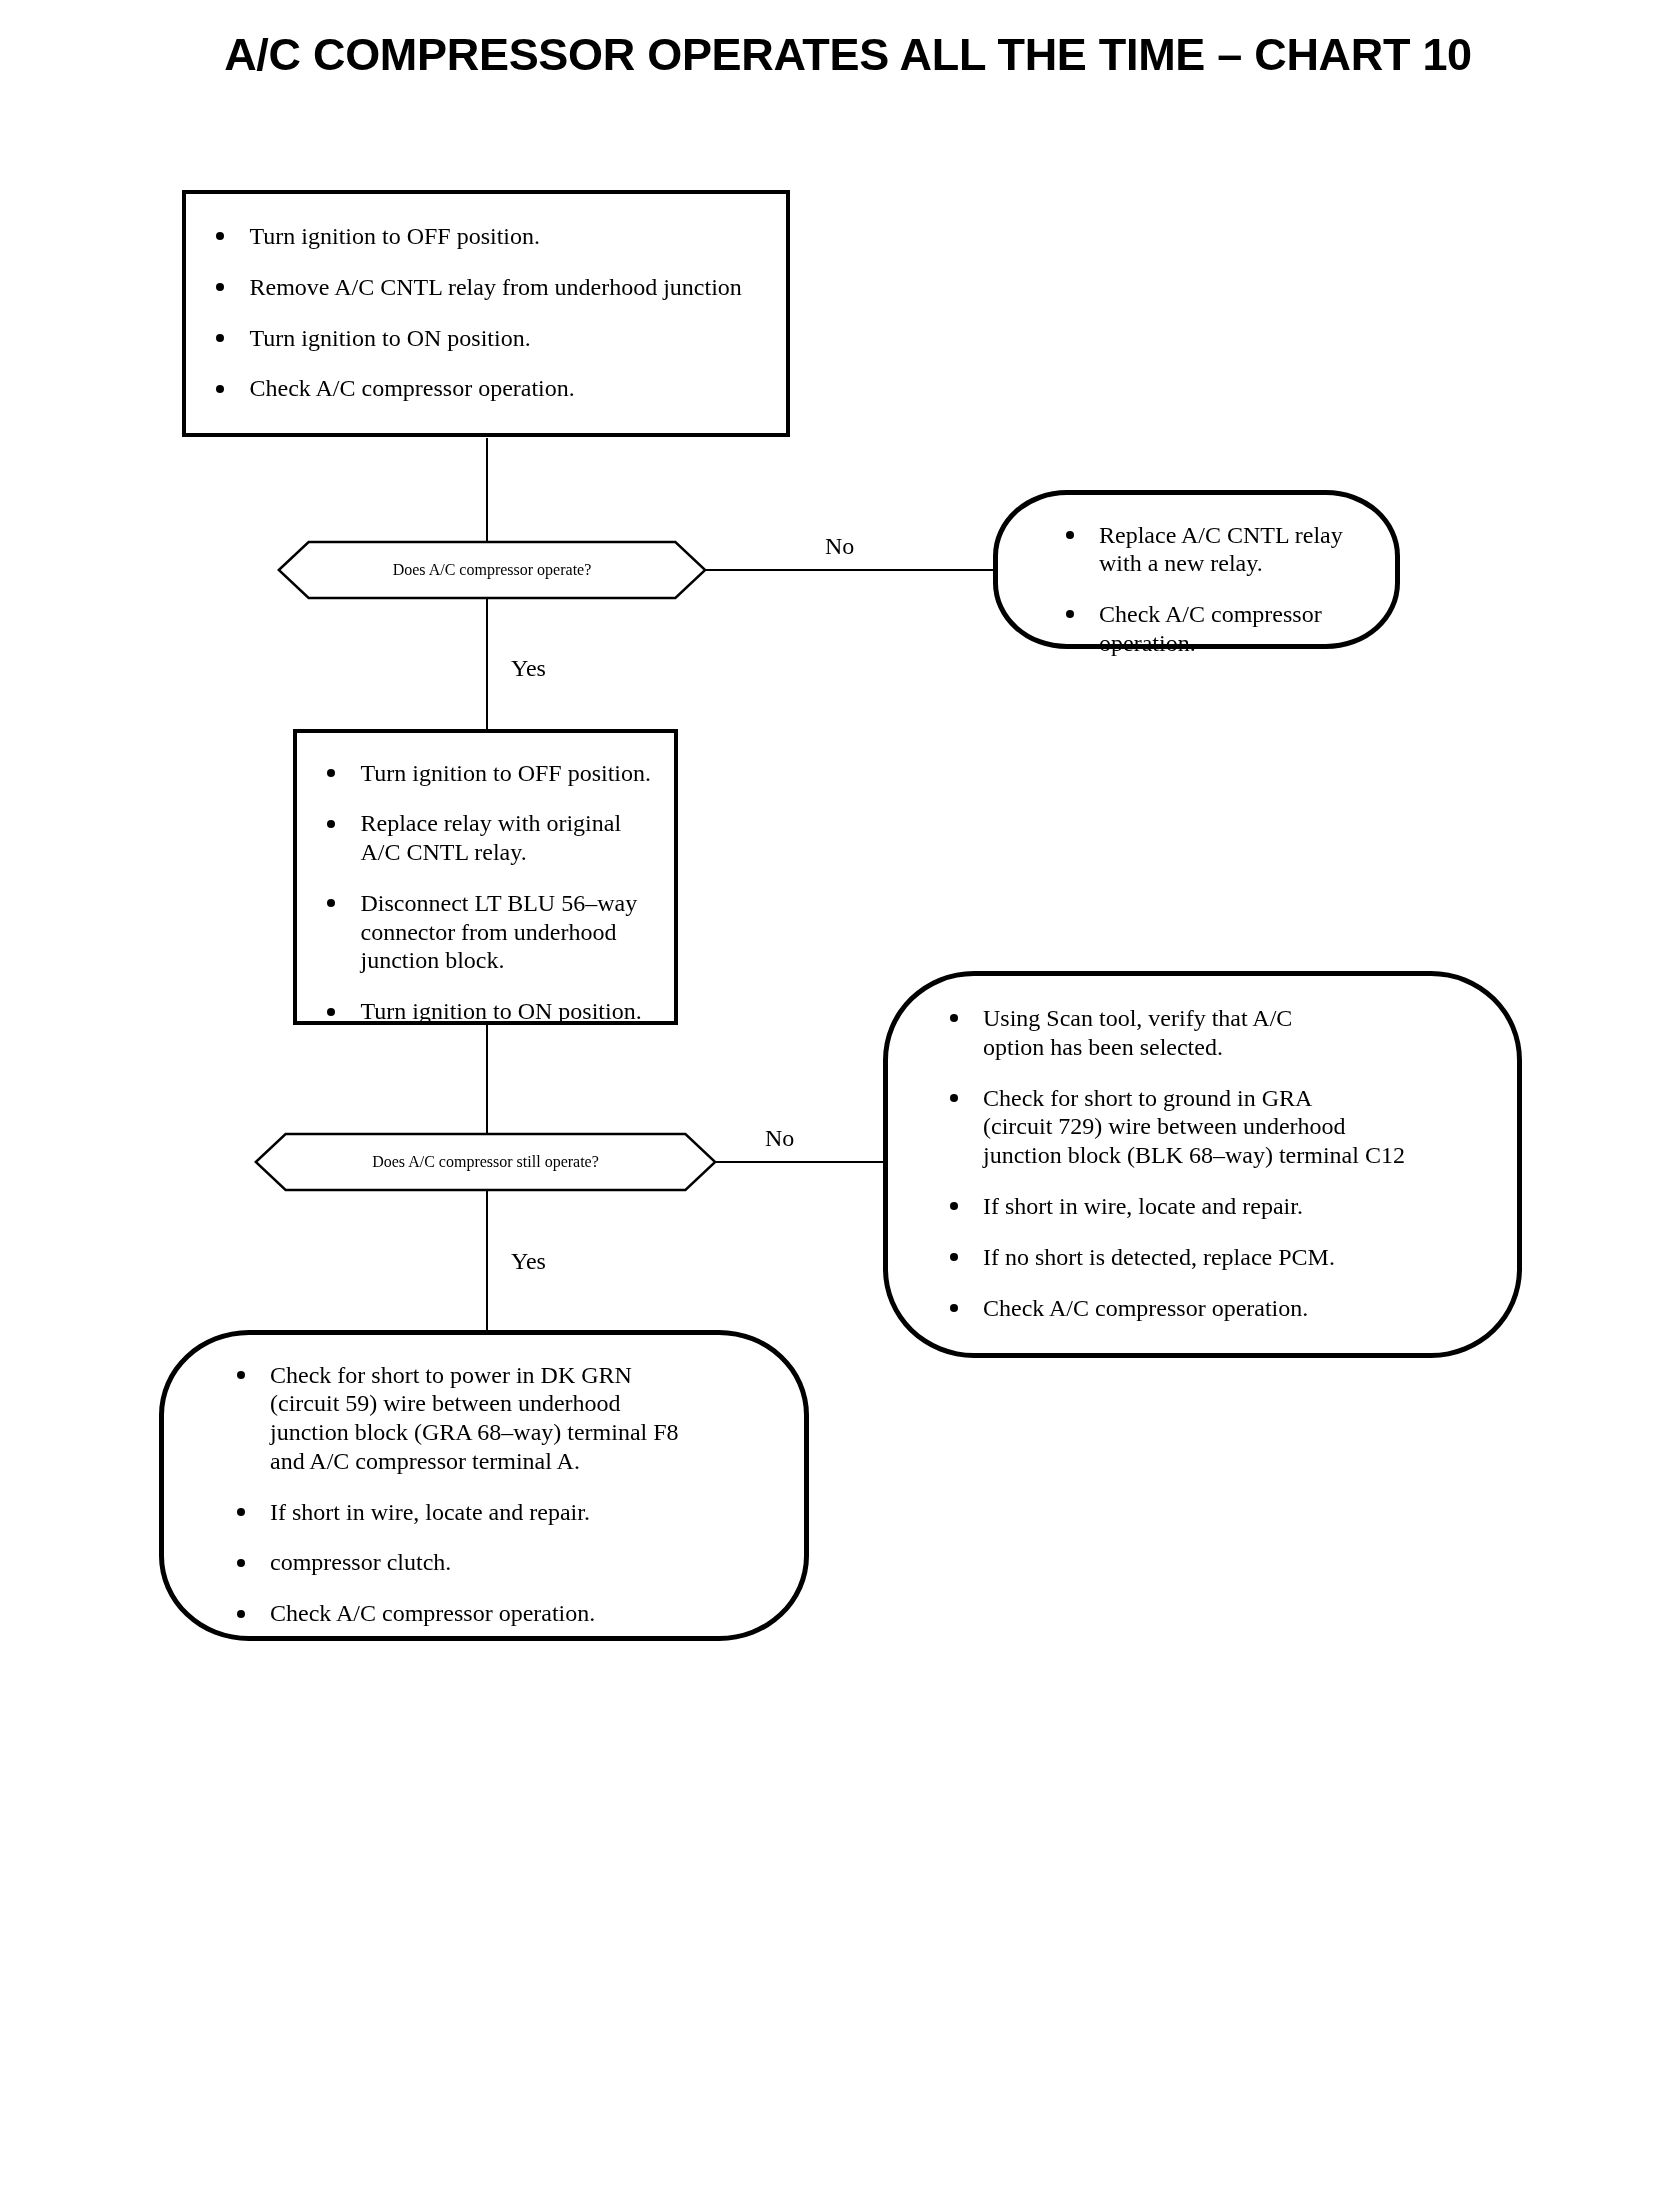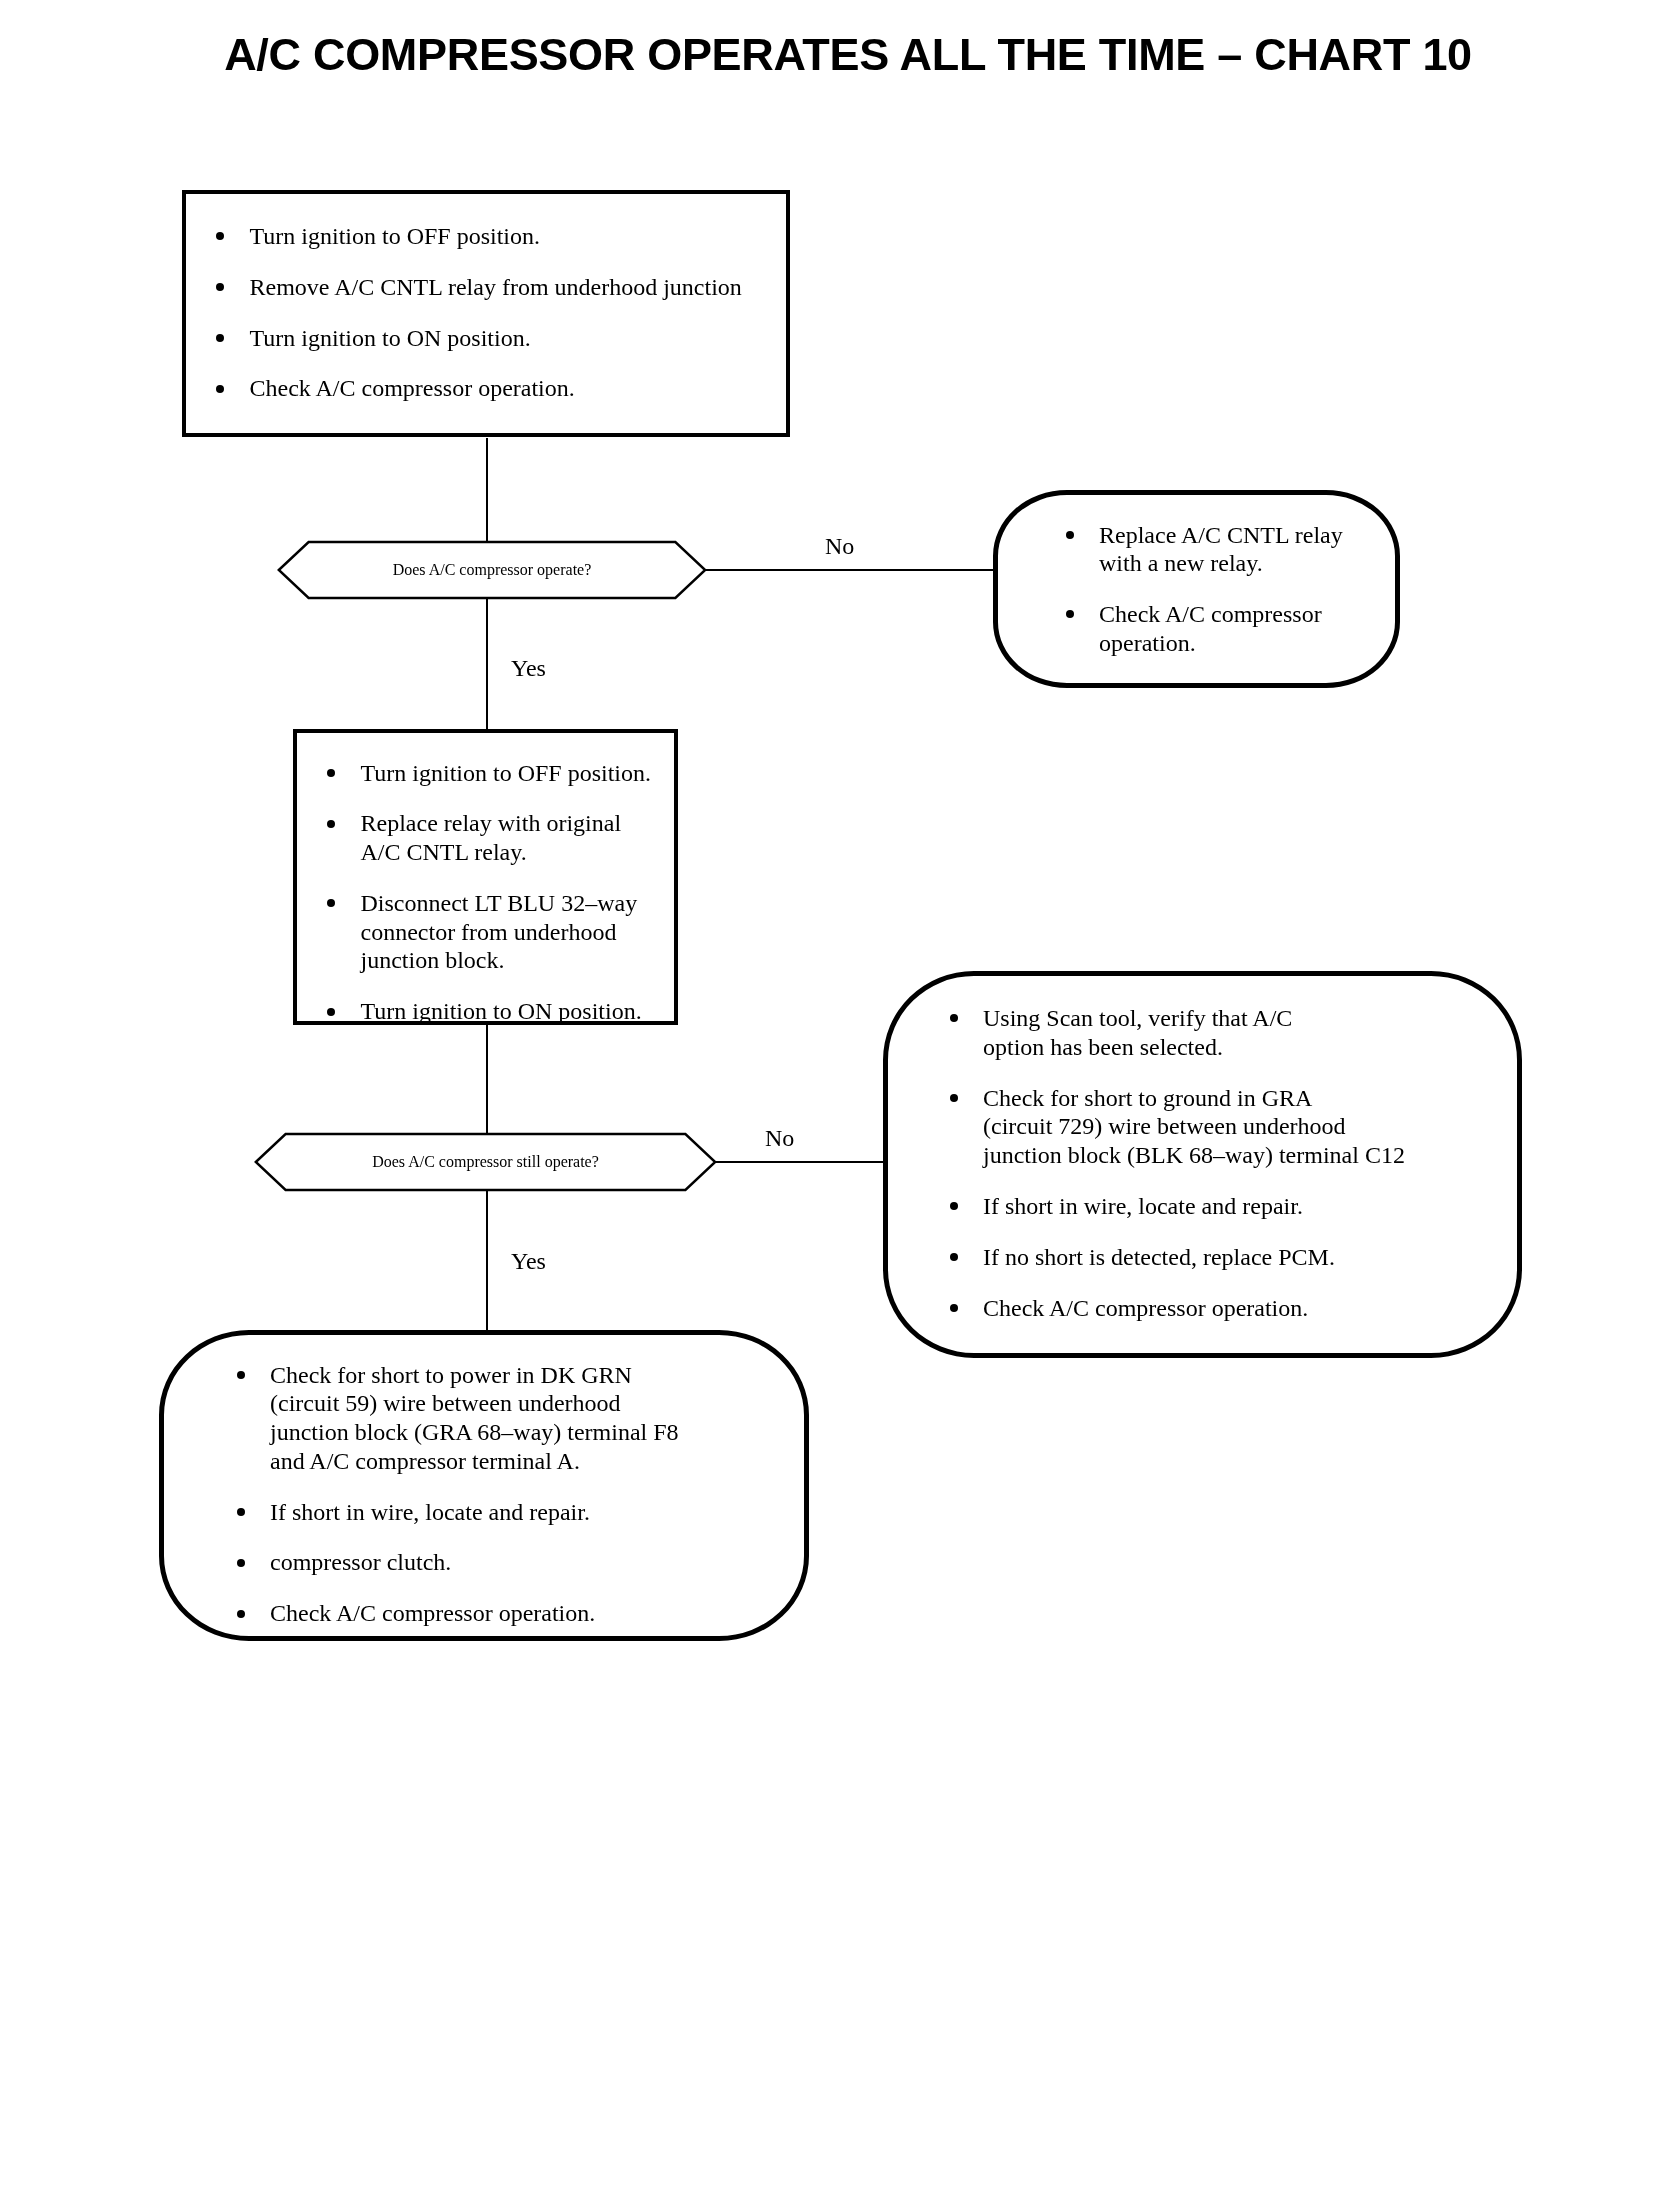--- a/index.html
+++ b/index.html
@@ -139,21 +139,21 @@
     </svg>
     <div class="hex-label">Does A/C compressor operate?</div>
   </div>
 
   <div class="hline" style="left:704px; top:569px; width:289px;"></div>
   <div class="edge-label" style="left:825px; top:533px;">No</div>
 
   <div class="vline" style="left:486px; top:598px; height:131px;"></div>
   <div class="edge-label" style="left:511px; top:655px;">Yes</div>
 
-  <div class="node round-node" style="left:993px; top:490px; width:407px; height:198px; border-radius:74px/66px;">
+  <div class="node round-node" style="left:993px; top:490px; width:407px; height:159px; border-radius:74px/66px;">
     <ul class="bullets" style="padding:25.5px 12px 0 63px;">
       <li>
         <span class="bullet-line">Replace A/C CNTL relay</span>
         <span class="bullet-line">with a new relay.</span>
       </li>
       <li>
         <span class="bullet-line">Check A/C compressor</span>
         <span class="bullet-line">operation.</span>
       </li>
     </ul>
@@ -162,21 +162,21 @@
   <div class="node rect-node" style="left:293px; top:729px; width:385px; height:296px;">
     <ul class="bullets" style="padding:25.5px 11px 0 25.5px;">
       <li>
         <span class="bullet-line">Turn ignition to OFF position.</span>
       </li>
       <li>
         <span class="bullet-line">Replace relay with original</span>
         <span class="bullet-line">A/C CNTL relay.</span>
       </li>
       <li>
-        <span class="bullet-line">Disconnect LT BLU 32–way</span>
+        <span class="bullet-line">Disconnect LT BLU 56–way</span>
         <span class="bullet-line">connector from underhood</span>
         <span class="bullet-line">junction block.</span>
       </li>
       <li>
         <span class="bullet-line">Turn ignition to ON position.</span>
       </li>
     </ul>
   </div>
 
   <div class="vline" style="left:486px; top:1025px; height:109px;"></div>

